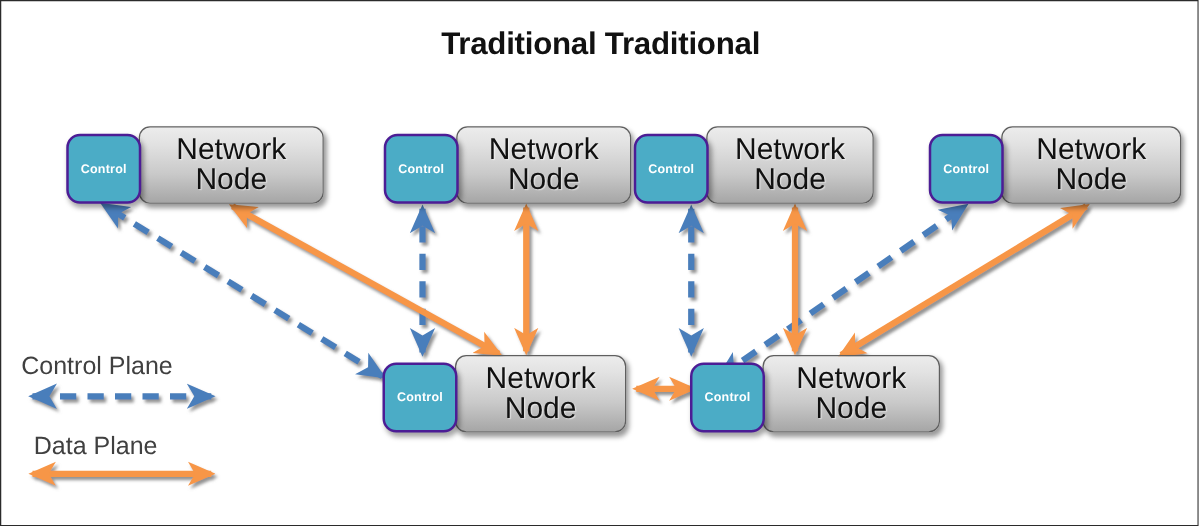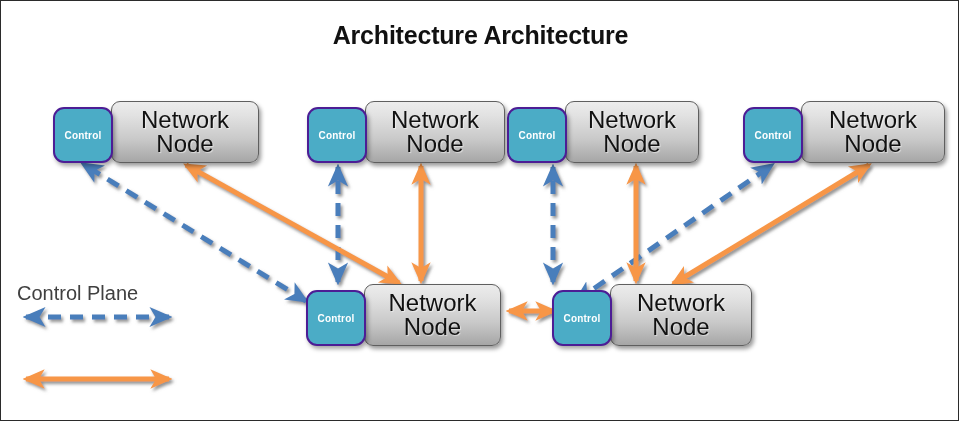--- a/index.html
+++ b/index.html
@@ -91,21 +91,21 @@
     font-size: 20px;
     color: #404040;
     white-space: nowrap;
   }
 </style>
 </head>
 <body>
 
 <div id="canvas">
 
-  <div id="title">Architecture Architecture</div>
+  <div id="title">Traditional Traditional</div>
 
   <svg id="arrows" viewBox="0 0 959 421" width="959" height="421" xmlns="http://www.w3.org/2000/svg">
     <defs>
       <marker id="bhead" viewBox="0 0 10 10" refX="8.5" refY="5" markerWidth="4.6" markerHeight="4.6" orient="auto-start-reverse">
         <path d="M 0 0.6 L 10 5 L 0 9.4 L 2.6 5 Z" fill="#4a7ebb"></path>
       </marker>
       <marker id="ohead" viewBox="0 0 10 10" refX="8.5" refY="5" markerWidth="4.4" markerHeight="4.4" orient="auto-start-reverse">
         <path d="M 0 0.6 L 10 5 L 0 9.4 L 2.6 5 Z" fill="#f79646"></path>
       </marker>
       <filter id="sh" x="-25%" y="-25%" width="160%" height="160%">
@@ -195,14 +195,15 @@
       <div class="nl">Network</div>
       <div class="nl">Node</div>
     </div>
     <div class="ctrl">
       <span>Control</span>
     </div>
   </div>
 
   <div class="legend-label" style="left:16px; top:281px;">Control Plane</div>
 
+  <div class="legend-label" style="left:26px; top:345px;">Data Plane</div>
 
 </div>
 
 </body></html>

